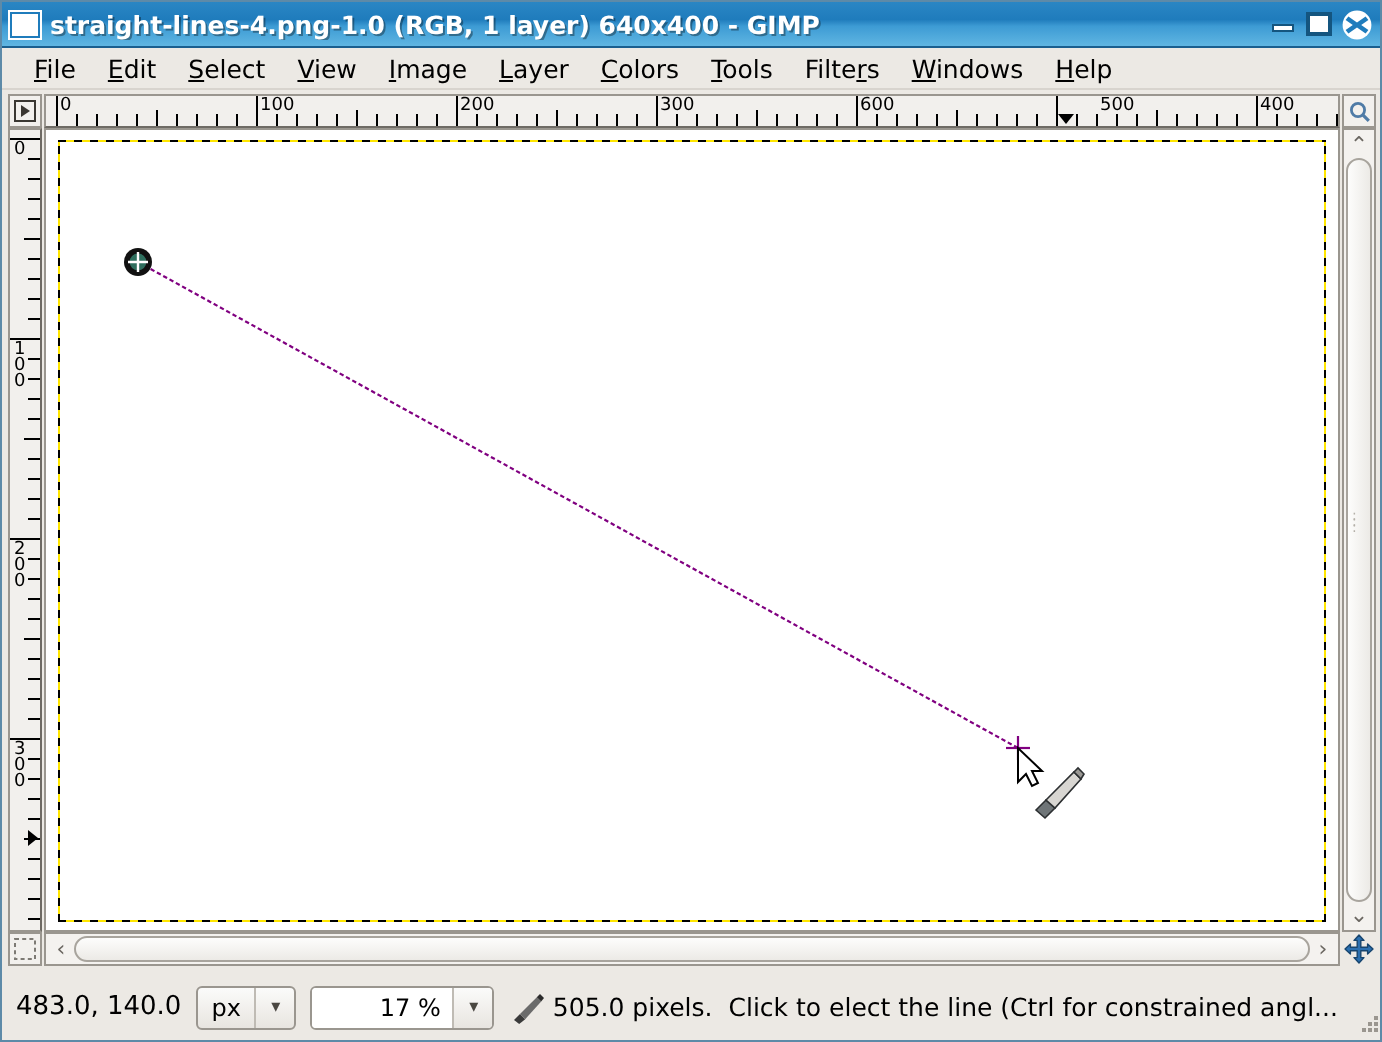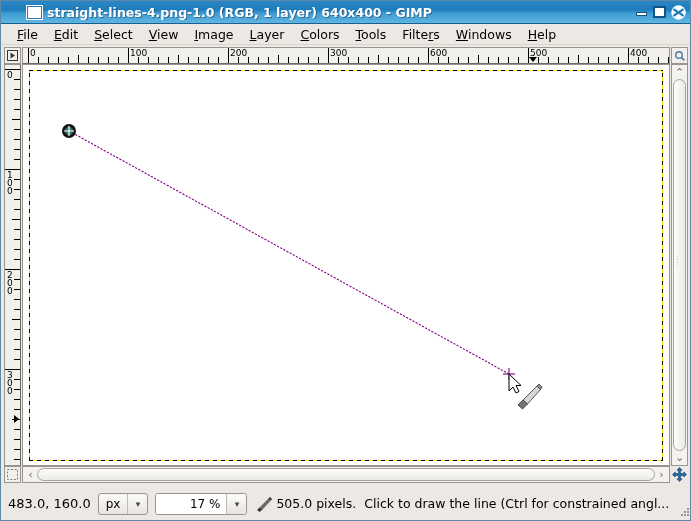--- a/index.html
+++ b/index.html
@@ -26,21 +26,20 @@
   .titlebar {
     position: absolute;
     left: 0; top: 0;
     width: 691px;
     height: 23px;
     background: linear-gradient(to bottom, #2a86c4 0%, #1f7cbc 40%, #3d9bd4 55%, #60b6e2 100%);
     display: flex;
     align-items: center;
     box-sizing: border-box;
     border-bottom: 1px solid #1a5f8f;
-    padding-left: 22px;
   }
   .titlebar-icon {
     width: 17px; height: 15px;
     margin-left: 3px; margin-right: 4px;
     background: #1f7cbc;
     border: 1px solid #ffffff;
     box-sizing: border-box;
     position: relative;
     flex: 0 0 auto;
   }
@@ -525,21 +524,21 @@
           <div class="tick" style="left: 625px; width: 1px; top: 9px; height: 6px;"></div>
           <div class="tick" style="left: 635px; width: 1px; top: 9px; height: 6px;"></div>
           <div class="tick" style="left: 645px; width: 1px; top: 9px; height: 6px;"></div>
         </div>
       <div id="hlabels">
           <div class="hlabel" style="left: 7px;">0</div>
           <div class="hlabel" style="left: 107px;">100</div>
           <div class="hlabel" style="left: 207px;">200</div>
           <div class="hlabel" style="left: 307px;">300</div>
           <div class="hlabel" style="left: 407px;">600</div>
-          <div class="hlabel" style="left: 507px; text-align: right;">500</div>
+          <div class="hlabel" style="left: 527px; text-align: right;">500</div>
           <div class="hlabel" style="left: 607px;">400</div>
         </div>
       <div class="hmarker" id="hmarker" style="left: 506px;"></div>
     </div>
 
     <div class="vruler">
       <div id="vticks">
           <div class="tick" style="top: 4px; height: 1px; left: 0px; width: 15px;"></div>
           <div class="tick" style="top: 14px; height: 1px; left: 9px; width: 6px;"></div>
           <div class="tick" style="top: 24px; height: 1px; left: 9px; width: 6px;"></div>
@@ -628,42 +627,42 @@
     <div class="vscroll scroll-trough">
       <div class="sb-arrow" style="left:1px;top:1px;width:13px;height:13px;">⌃</div>
       <div class="sb-thumb vert" style="left:1px;top:14px;width:13px;height:372px;"></div>
       <div class="grip" style="left:4px;top:192px;">:<br>:<br>:</div>
       <div class="sb-arrow" style="left:1px;bottom:1px;width:13px;height:13px;">⌄</div>
     </div>
 
   </div>
 
   <div class="statusbar">
-    <div class="pos-label">483.0, 160.0</div>
+    <div class="pos-label">483.0, 140.0</div>
 
     <div class="combo">
       <div class="cval">px</div>
       <div class="carrow">▾</div>
     </div>
 
     <div class="spin">
       <div class="sval">17 %</div>
       <div class="sarrow">▾</div>
     </div>
 
     <div class="brush-ico">
       <svg width="16" height="16" viewBox="0 0 16 16">
         <path d="M1 14 L4 11 L6.6 13.6 L3.6 16 Z" fill="#3a3a3a"></path>
         <path d="M4 11 L12.4 2.6 L14.6 4.8 L6.6 13.6 Z" fill="#6b6b6b"></path>
         <path d="M12.4 2.6 L14 1 L16 3 L14.6 4.8 Z" fill="#2b2b2b"></path>
       </svg>
     </div>
 
     <div class="status-text">505.0 pixels.</div>
-    <div class="status-text" style="margin-left:8px;">Click to draw the line (Ctrl for constrained angl...</div>
+    <div class="status-text" style="margin-left:8px;">Click to elect the line (Ctrl for constrained angl...</div>
 
     <div class="resize-grip">
       <svg width="14" height="14" viewBox="0 0 14 14">
         <g fill="#9a968f">
           <rect x="11" y="3" width="2" height="2"></rect>
           <rect x="8" y="6" width="2" height="2"></rect>
             <rect x="11" y="6" width="2" height="2"></rect>
           <rect x="5" y="9" width="2" height="2"></rect>
             <rect x="8" y="9" width="2" height="2"></rect>
             <rect x="11" y="9" width="2" height="2"></rect>

